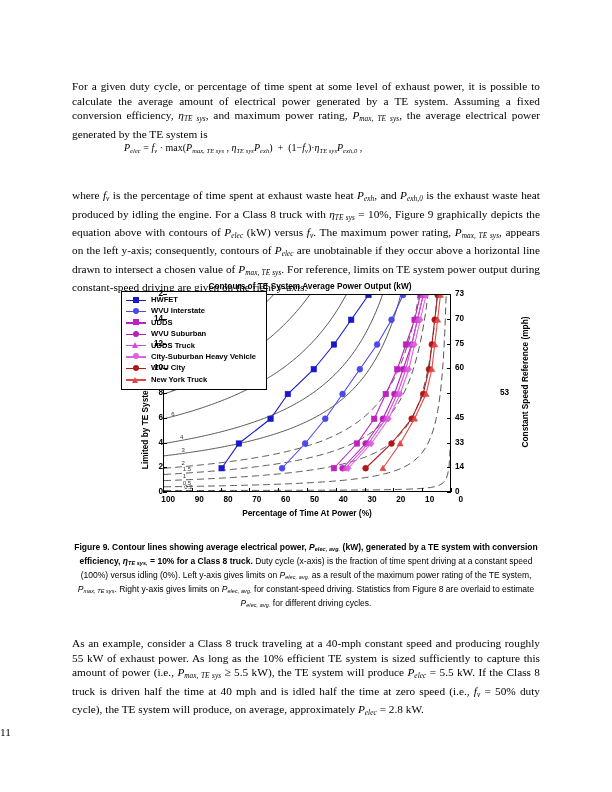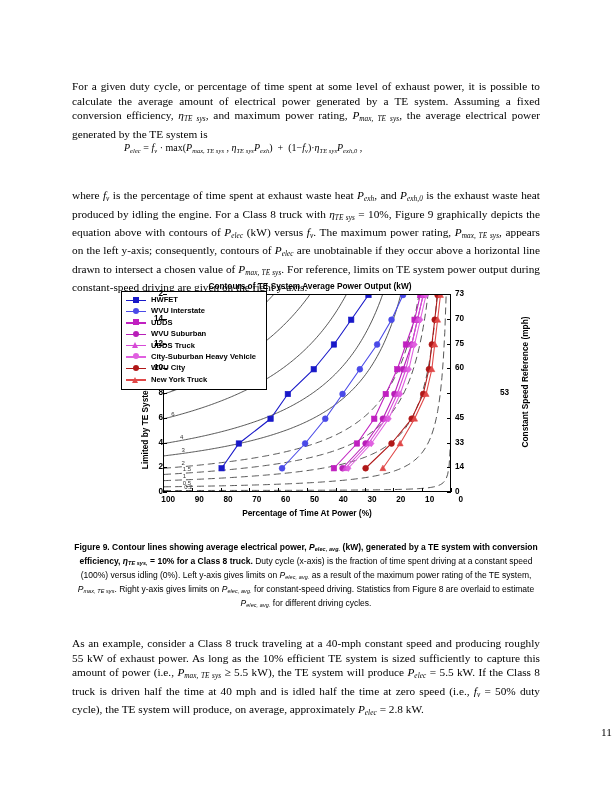--- a/index.html
+++ b/index.html
@@ -190,21 +190,21 @@
     text-align: center;
     color: #000;
   }
   #caption .cap-bold { font-weight: bold; }
 
   #pageno {
     position: absolute;
     left: 0;
     top: 726px;
     width: 612px;
-    text-align: right;
+    text-align: left;
     font-family: "Liberation Serif", serif;
     font-size: 11.3px;
   }
 </style>
 </head>
 <body>
 
 <div class="page">
 
   <p class="body-text para1">For a given duty cycle, or percentage of time spent at some level of exhaust power, it is possible to calculate the average amount of electrical power generated by a TE system. Assuming a fixed conversion efficiency, <i class="var">η</i><sub class="sb">TE sys</sub>, and maximum power rating, <i class="var">P</i><sub class="sb">max, TE sys</sub>, the average electrical power generated by the TE system is</p>

